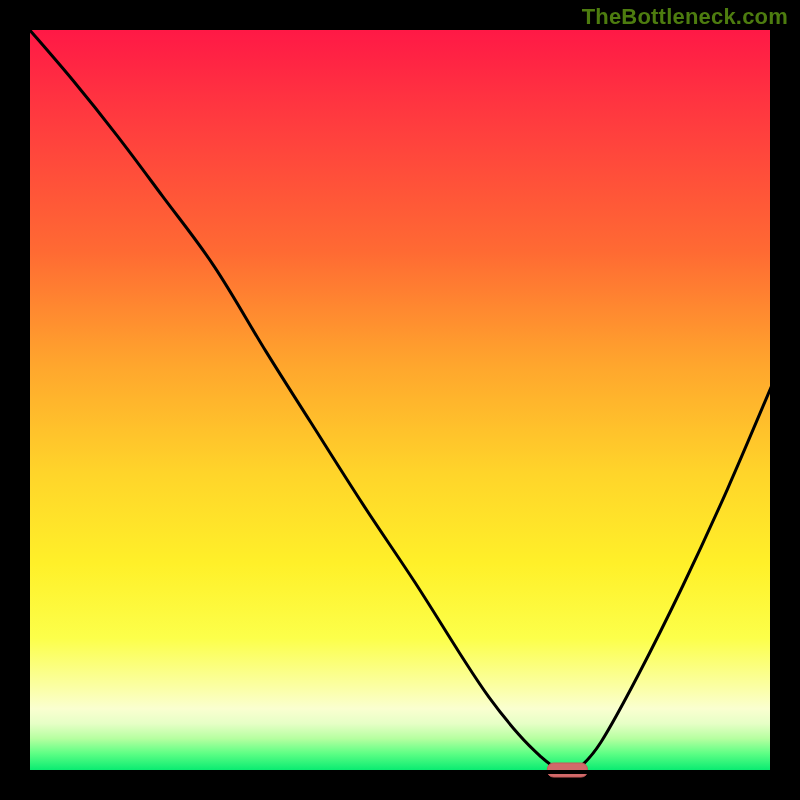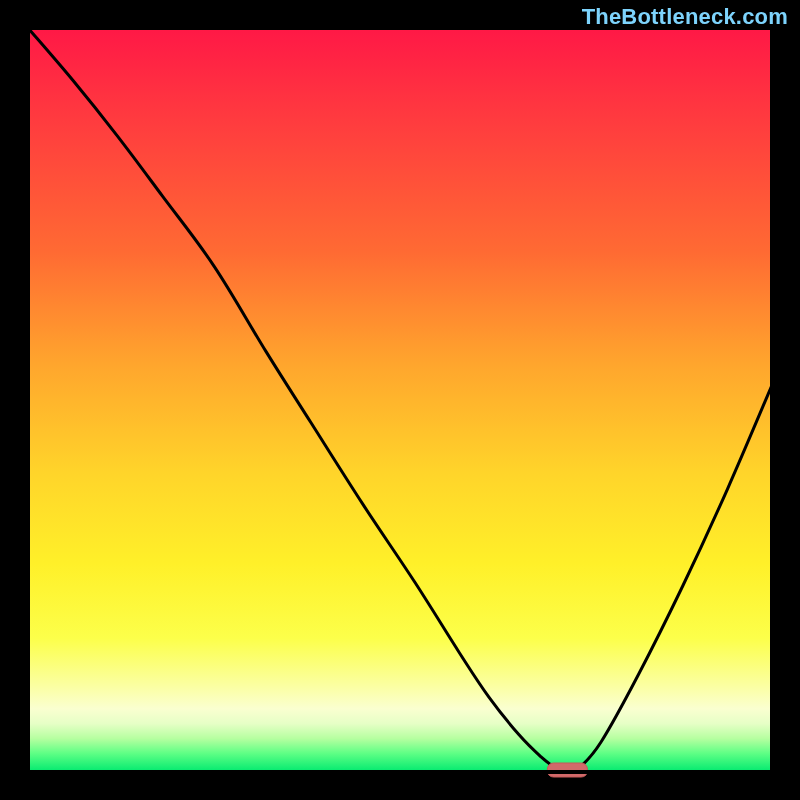--- a/index.html
+++ b/index.html
@@ -20,21 +20,21 @@
     top: 0;
     left: 0;
   }
   .watermark {
     position: absolute;
     top: 4px;
     right: 12px;
     font-family: Arial, Helvetica, sans-serif;
     font-size: 22px;
     font-weight: 600;
-    color: #7dd3fc;
+    color: #4d7c0f;
     letter-spacing: 0.2px;
   }
 </style>
 </head>
 <body>
 
 <div class="stage">
 
   <svg width="800" height="800" viewBox="0 0 800 800">
     <defs>

